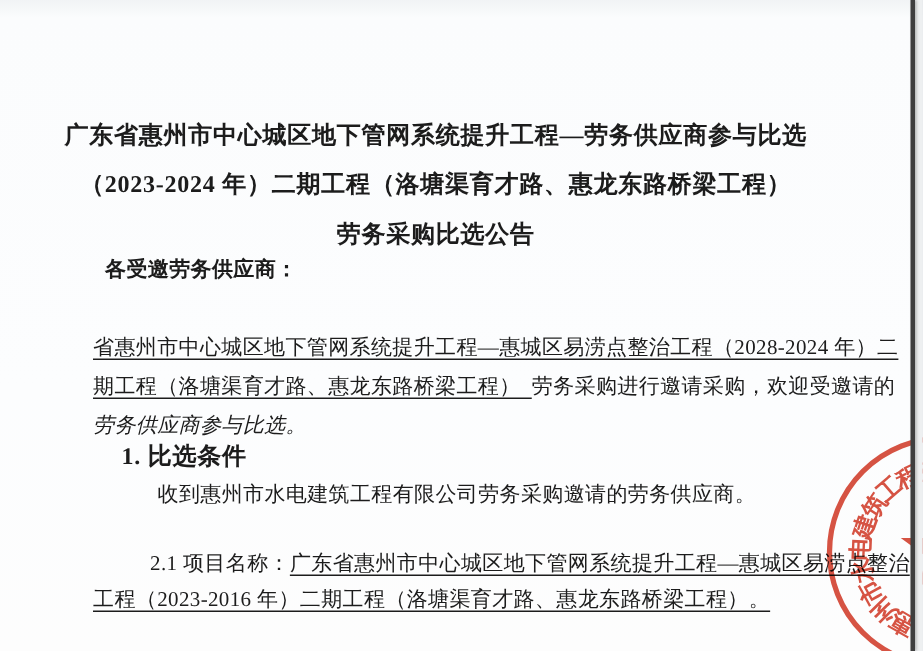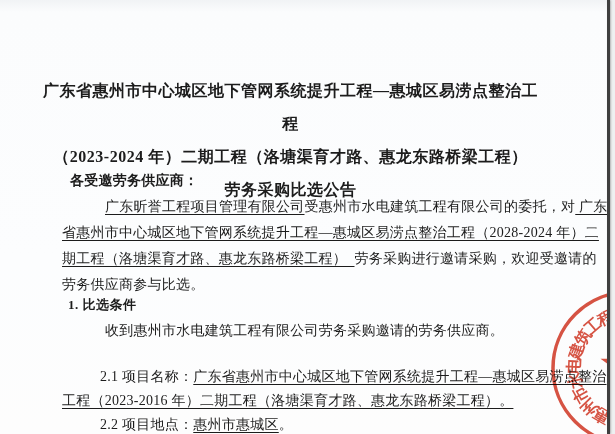--- a/index.html
+++ b/index.html
@@ -11,56 +11,54 @@
     color:#1c1c1c;
   }
   
   .scan-edge{position:absolute;top:0;left:607px;width:3px;height:434px;background:#3f3f3f;box-shadow:1px 0 2px rgba(0,0,0,.25);}
   .scan-margin{position:absolute;top:0;left:610px;width:5px;height:434px;background:#eef0f1;}
   
   .title{position:absolute;left:36px;right:70px;top:74px;text-align:center;font-weight:bold;font-size:16px;line-height:33px;letter-spacing:.5px;}
   
   .ln{position:absolute;white-space:pre;font-size:14px;letter-spacing:.25px;line-height:18px;}
   .bold{font-weight:bold;}
-  .h{font-weight:bold;font-size:13px;letter-spacing:.5px;}
+  .h{font-weight:bold;font-size:16px;letter-spacing:.5px;margin-left:13px;}
   .u{text-decoration:underline;text-underline-offset:3px;text-decoration-thickness:1px;white-space:pre;}
   
   .seal{position:absolute;left:549px;top:288px;width:160px;height:160px;opacity:.9;mix-blend-mode:multiply;}
   .seal svg{display:block;}
 </style>
 </head>
 <body>
 
 <div class="page">
 
   <div class="title">
-    <div>广东省惠州市中心城区地下管网系统提升工程—惠城区易涝点整治工程</div>
+    <div>广东省惠州市中心城区地下管网系统提升工程—劳务供应商参与比选</div>
     <div>（2023-2024 年）二期工程（洛塘渠育才路、惠龙东路桥梁工程）</div>
     <div>劳务采购比选公告</div>
   </div>
 
   <div class="ln bold" style="left:70px;top:172px;font-family:Liberation Mono, monospace;">各受邀劳务供应商：</div>
 
-  <div class="ln" style="left:105px;top:198px;"><span class="u">广东昕誉工程项目管理有限公司</span><span>受惠州市水电建筑工程有限公司的委托，对</span><span class="u"> 广东</span></div>
 
   <div class="ln" style="left:62px;top:224px;"><span class="u">省惠州市中心城区地下管网系统提升工程—惠城区易涝点整治工程（2028-2024 年）二</span></div>
 
   <div class="ln" style="left:62px;top:250px;text-align:right;"><span class="u">期工程（洛塘渠育才路、惠龙东路桥梁工程）  </span><span>劳务采购进行邀请采购，欢迎受邀请的</span></div>
 
-  <div class="ln" style="left:62px;top:276px;">劳务供应商参与比选。</div>
+  <div class="ln" style="left:62px;top:276px;font-style:italic;">劳务供应商参与比选。</div>
 
   <div class="ln h" style="left:68px;top:296px;">1. 比选条件</div>
   <div class="ln" style="left:105px;top:322px;text-align:right;">收到惠州市水电建筑工程有限公司劳务采购邀请的劳务供应商。</div>
 
 
   <div class="ln" style="left:100px;top:368px;"><span>2.1 项目名称：</span><span class="u">广东省惠州市中心城区地下管网系统提升工程—惠城区易涝点整治</span></div>
 
   <div class="ln" style="left:62px;top:392px;"><span class="u">工程（2023-2016 年）二期工程（洛塘渠育才路、惠龙东路桥梁工程）。</span></div>
 
-  <div class="ln" style="left:100px;top:416px;"><span>2.2 项目地点：</span><span class="u">惠州市惠城区</span><span>。</span></div>
 
   <div class="seal">
     <svg width="160" height="160" viewBox="0 0 160 160">
       <circle cx="80" cy="80" r="76" fill="none" stroke="#d4402e" stroke-width="3.5"></circle>
       <polygon points="80,50 86.8,70.7 108.5,70.7 90.9,83.6 97.6,104.3 80,91.5 62.4,104.3 69.1,83.6 51.5,70.7 73.2,70.7" fill="#d4402e"></polygon>
       <g fill="#d4402e" font-size="16" font-weight="bold" text-anchor="middle" font-family="Liberation Serif, DejaVu Serif, serif">
         <text x="80" y="30" transform="rotate(-150 80 80)">惠</text>
         <text x="80" y="30" transform="rotate(-134.4 80 80)">州</text>
         <text x="80" y="30" transform="rotate(-118.8 80 80)">市</text>
         <text x="80" y="30" transform="rotate(-103.2 80 80)">水</text>

